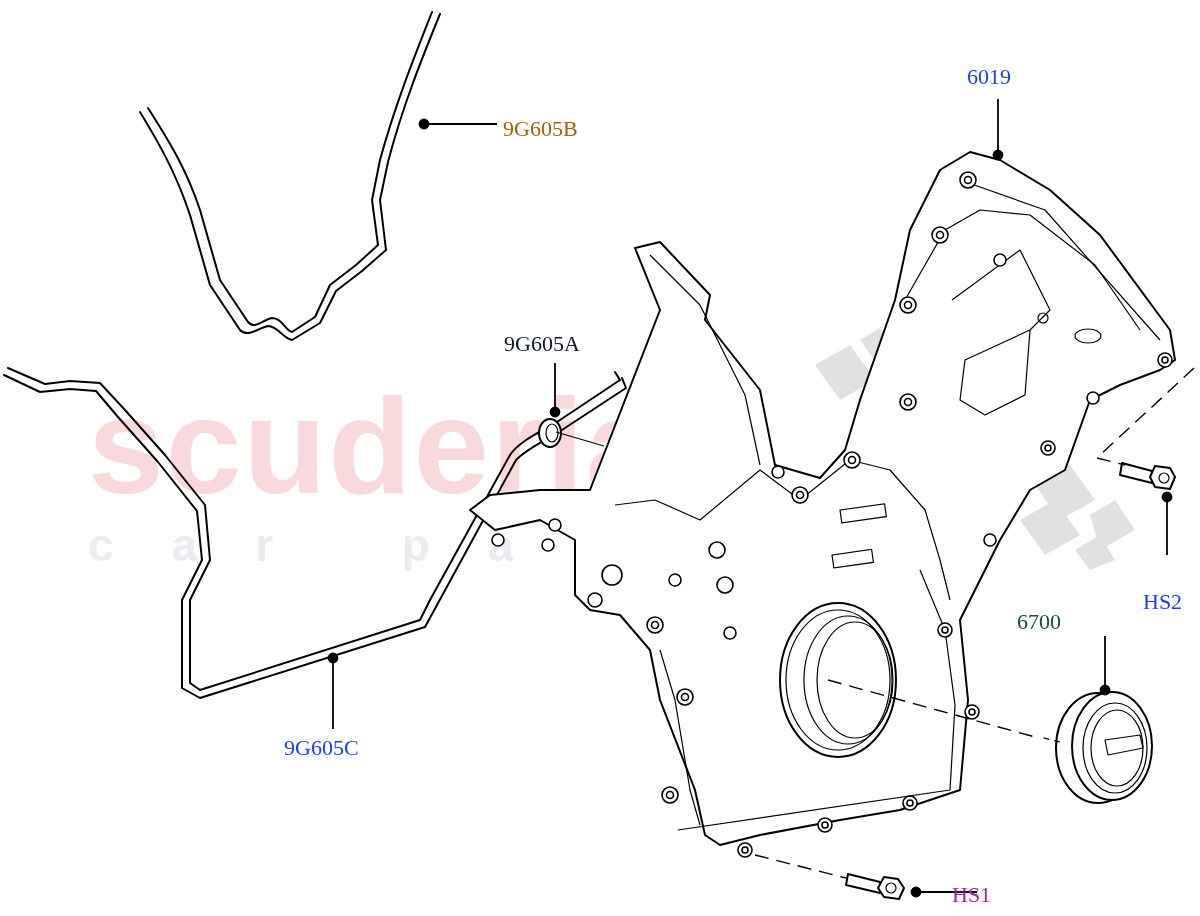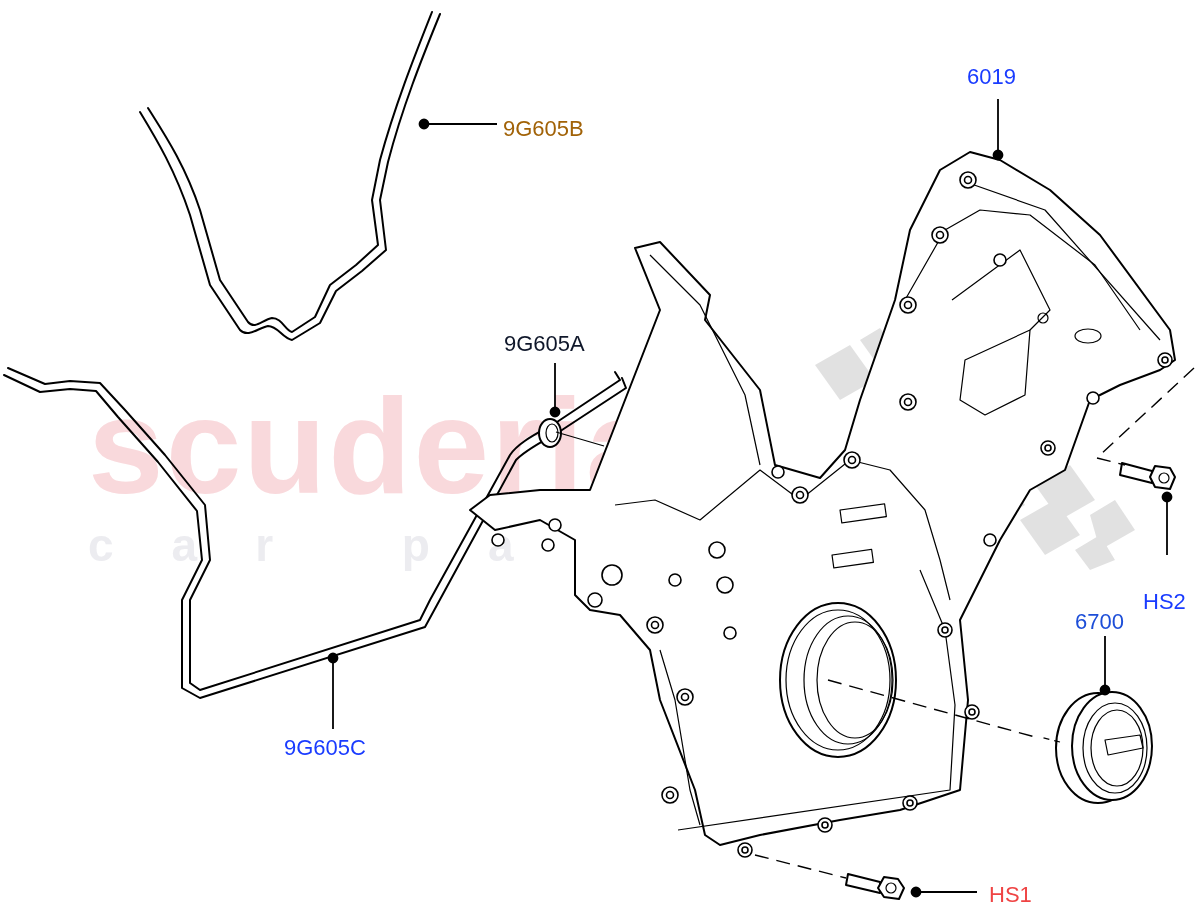--- a/index.html
+++ b/index.html
@@ -1,20 +1,20 @@
 <!DOCTYPE html>
 <html><head>
 <meta charset="utf-8">
 <style>
   html, body { margin:0; padding:0; background:#ffffff; }
   #stage { position:relative; width:1200px; height:916px; overflow:hidden; background:#fff; font-family:"Liberation Sans", sans-serif; }
   svg { position:absolute; left:0; top:0; }
   .wm-main { position:absolute; left:88px; top:378px; font-family:"Liberation Sans", sans-serif; font-weight:bold; font-size:136px; letter-spacing:2px; line-height:1; }
   .wm-sub { position:absolute; left:88px; top:522px; font-family:"Liberation Sans", sans-serif; font-weight:bold; font-size:46px; letter-spacing:58px; line-height:1; }
-  .callout { position:absolute; font-family:Liberation Sans, sans-serif; font-size:22px; line-height:1; white-space:nowrap; }
+  .callout { position:absolute; font-family:Liberation Serif, serif; font-size:22px; line-height:1; white-space:nowrap; }
   .g { fill:none; stroke:#000; stroke-width:2; stroke-linejoin:round; stroke-linecap:round; }
   .w { fill:#fff; stroke:#000; stroke-width:2; stroke-linejoin:round; }
   .t { fill:none; stroke:#000; stroke-width:1.2; stroke-linejoin:round; }
 </style>
 </head>
 <body>
 
 <div id="stage">
 
   <svg width="1200" height="916">
@@ -167,15 +167,15 @@
       <line x1="916" y1="892" x2="977" y2="892"></line>
         <circle cx="916" cy="892" r="4.5"></circle>
     </g>
   </svg>
 
   <div class="callout" style="left:967px;top:66px;color:#1a3cff;">6019</div>
   <div class="callout" style="left:503px;top:118px;color:#a16207;">9G605B</div>
   <div class="callout" style="left:504px;top:333px;color:#0f172a;">9G605A</div>
   <div class="callout" style="left:284px;top:737px;color:#1a3cff;text-align:right;">9G605C</div>
   <div class="callout" style="left:1143px;top:563px;color:#1a3cff;margin-top:28px;">HS2</div>
-  <div class="callout" style="left:1075px;top:611px;color:#1d4ed8;">6700</div>
-  <div class="callout" style="left:989px;top:884px;color:#ef4444;">HS1</div>
+  <div class="callout" style="left:1017px;top:611px;color:#14532d;">6700</div>
+  <div class="callout" style="left:952px;top:884px;color:#a21caf;">HS1</div>
 </div>
 
 </body></html>

